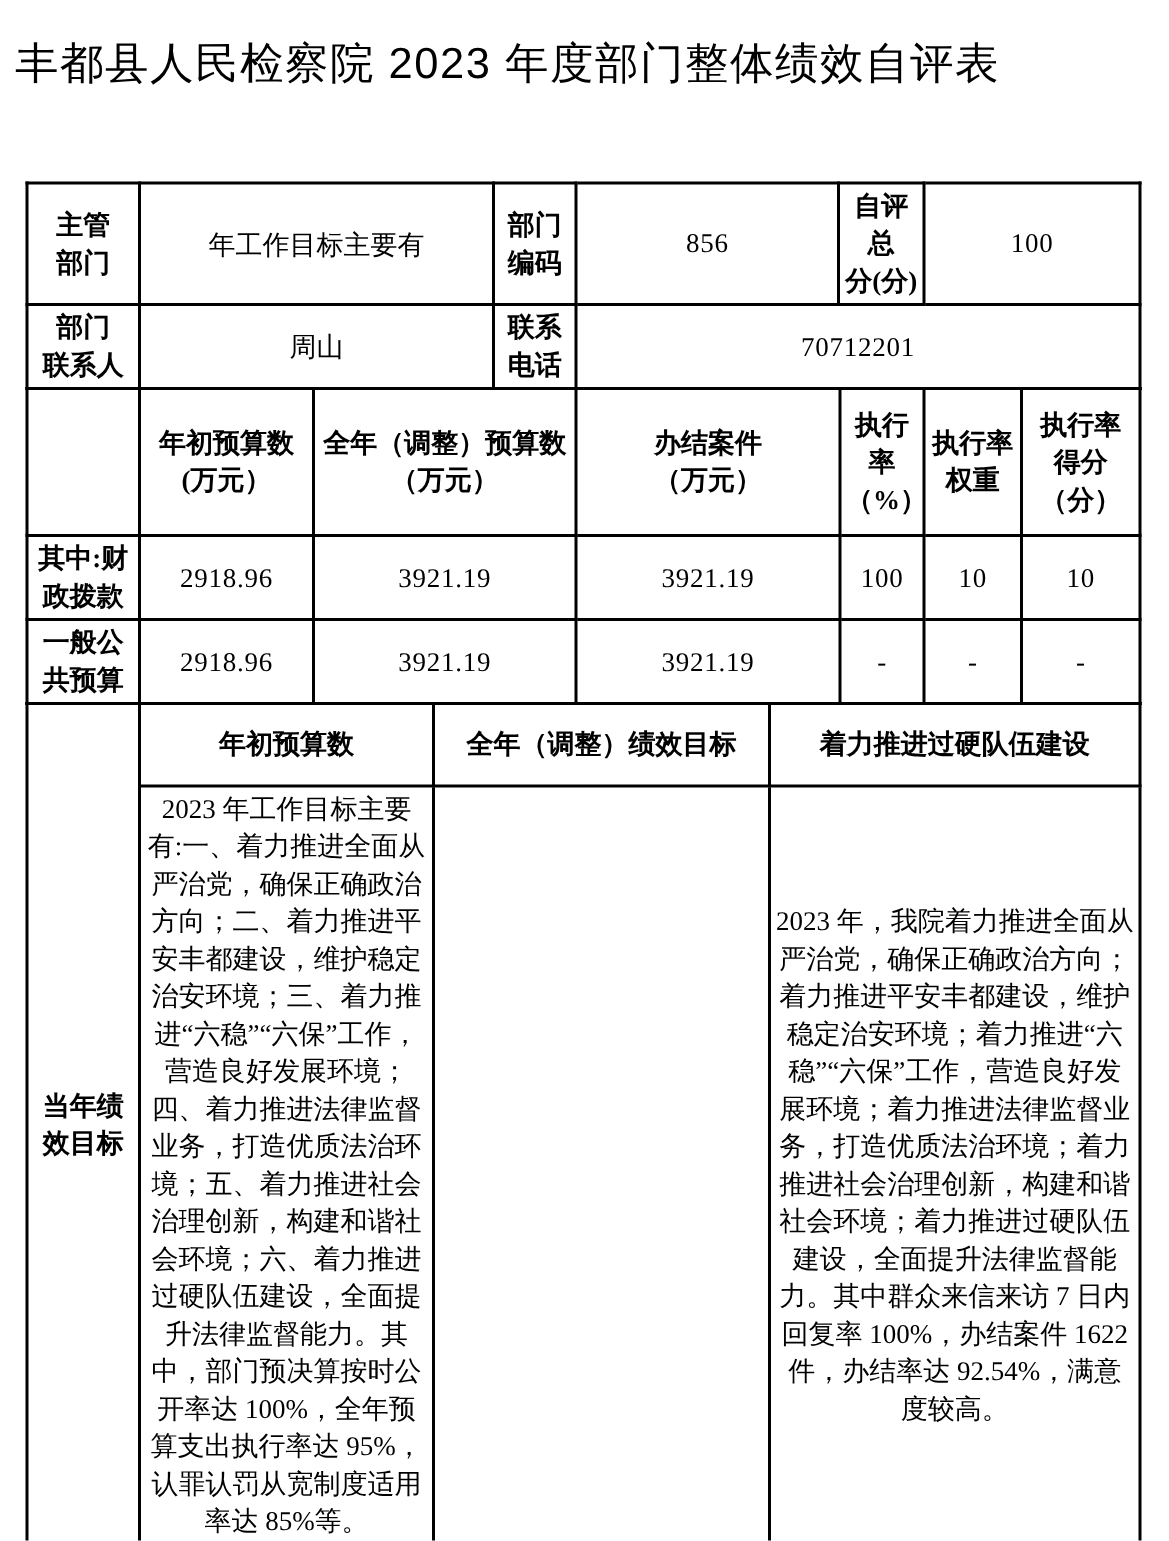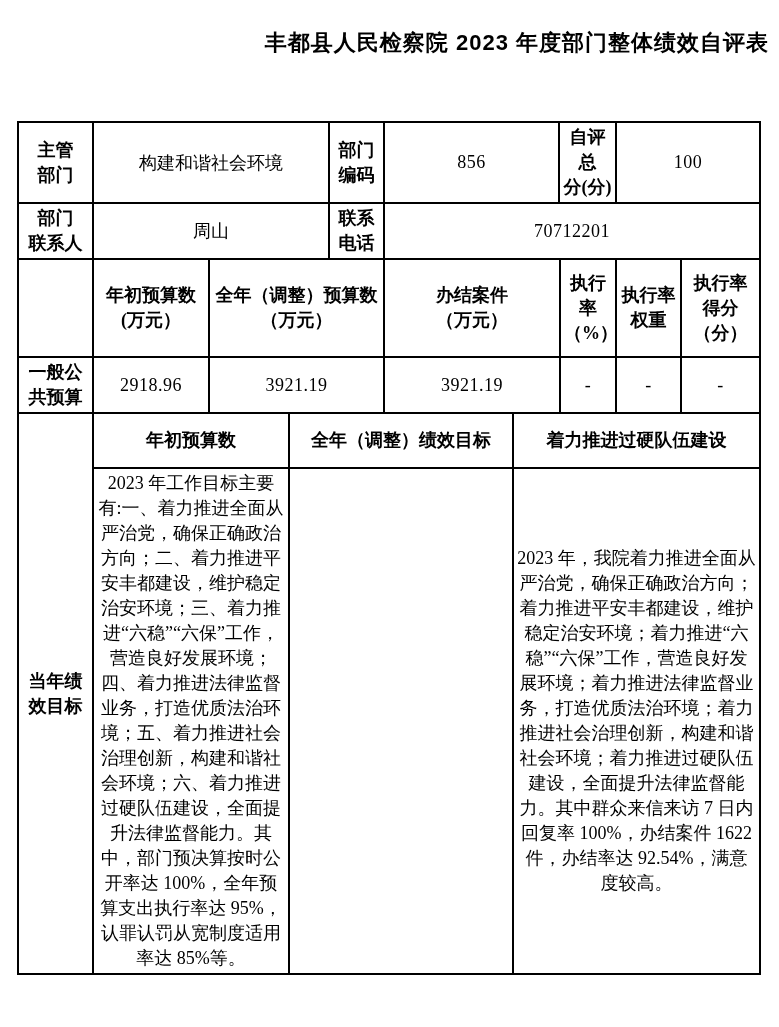--- a/index.html
+++ b/index.html
@@ -7,24 +7,24 @@
   body {
     width: 779px; height: 1027px;
     background: #ffffff;
     color: #000;
     font-family: "Liberation Serif", "DejaVu Serif", serif;
   }
   .page { position: relative; width: 779px; height: 1027px; overflow: hidden; }
 
   .doc-title {
     margin: 25px 10px 0 10px;
-    text-align: right;
+    text-align: left;
     font-family: "Liberation Sans", "DejaVu Sans", sans-serif;
-    font-weight: bold;
-    font-size: 22px;
+    font-weight: normal;
+    font-size: 29px;
     line-height: 36px;
     letter-spacing: 1px;
     color: #000;
   }
 
   table.tbl {
     border-collapse: collapse;
     table-layout: fixed;
     margin-left: 17px;
     width: 742px;
@@ -66,21 +66,21 @@
         <col style="width:236px">
         <col style="width:55px">
       <col style="width:175px">
         <col style="width:57px">
         <col style="width:144px">
     </colgroup>
     <tbody>
       <tr style="height:76px">
         <td class="lbl pre">主管
 部门</td>
-        <td>构建和谐社会环境</td>
+        <td>年工作目标主要有</td>
         <td class="lbl pre">部门
 编码</td>
         <td class="num">856</td>
         <td class="lbl pre">自评
 总
 分(分)</td>
         <td class="num">100</td>
       </tr>
       <tr style="height:54px">
         <td class="lbl pre">部门
@@ -114,20 +114,30 @@
 （万元）</td>
         <td class="lbl pre">执行
 率
 （%）</td>
         <td class="lbl pre">执行率
 权重</td>
         <td class="lbl pre">执行率
 得分
 （分）</td>
       </tr>
+      <tr style="height:54px">
+        <td class="lbl pre">其中:财
+政拨款</td>
+        <td class="num">2918.96</td>
+        <td class="num">3921.19</td>
+        <td class="num">3921.19</td>
+        <td class="num">100</td>
+        <td class="num">10</td>
+        <td class="num">10</td>
+      </tr>
       <tr style="height:55px">
         <td class="lbl pre">一般公
 共预算</td>
         <td class="num">2918.96</td>
         <td class="num">3921.19</td>
         <td class="num">3921.19</td>
         <td class="num">-</td>
         <td class="num">-</td>
         <td class="num">-</td>
       </tr>

